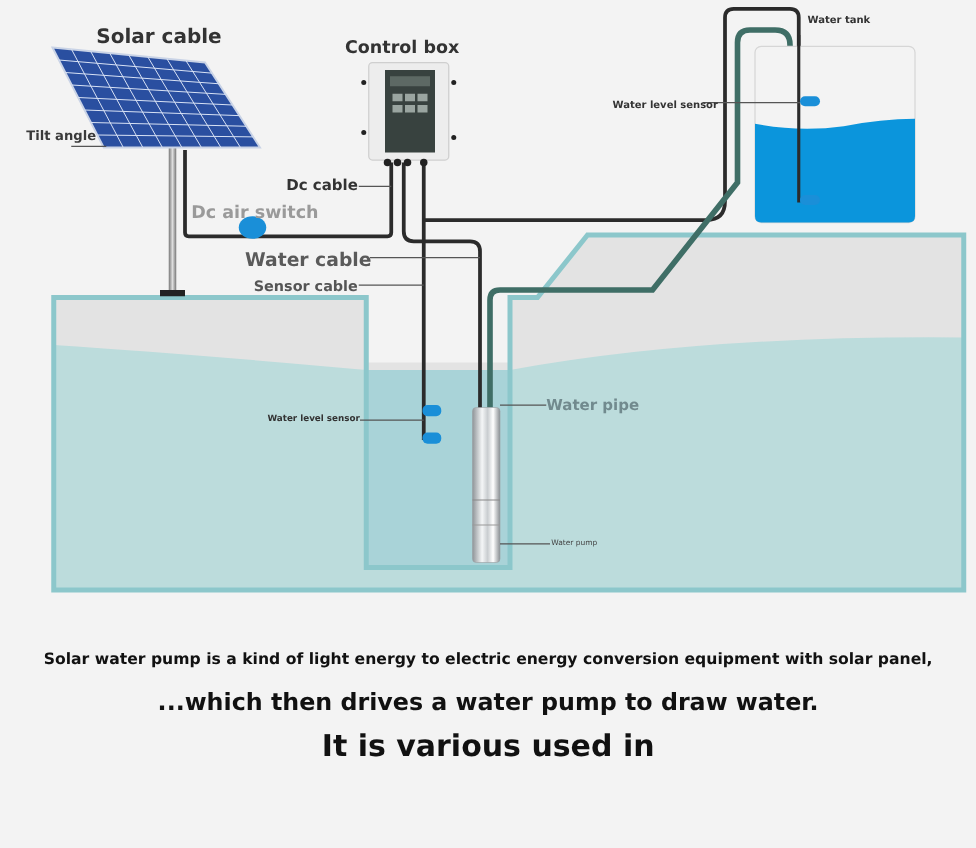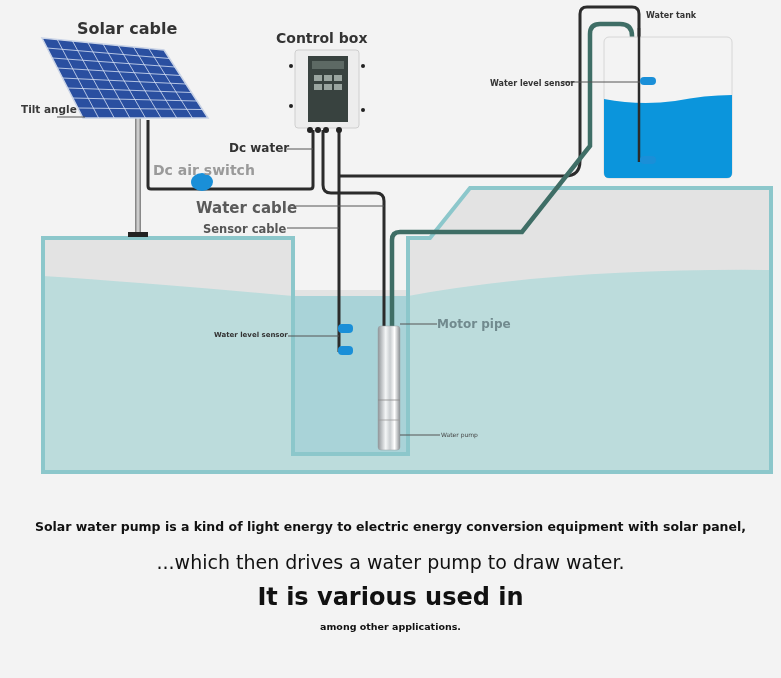--- a/index.html
+++ b/index.html
@@ -13,21 +13,21 @@
   .t-dcswitch { left:153px; top:162px; font-size:14px; font-weight:bold; color:#9a9a9a; }
   .t-motor { left:196px; top:199px; font-size:15px; font-weight:bold; color:#5a5a5a; }
   .t-sensor { left:203px; top:222px; font-size:11.5px; font-weight:bold; color:#555; }
   .t-tank { left:646px; top:11px; font-size:8px; font-weight:bold; color:#333; }
   .t-wls-top { left:490px; top:79px; font-size:8px; font-weight:bold; color:#333; }
   .t-wls-left { left:214px; top:331px; font-size:7px; font-weight:bold; color:#333; }
   .t-pipe { left:437px; top:317px; font-size:12px; font-weight:bold; color:#718a8e; }
   .t-pump { left:441px; top:431px; font-size:6px; color:#444; }
   .caption { position:absolute; left:0; width:781px; text-align:center; color:#111; font-family:"DejaVu Sans", sans-serif; }
   .c1 { top:519px; font-size:12.5px; font-weight:bold; }
-  .c2 { top:551px; font-size:19px; font-weight:normal; }
+  .c2 { top:551px; font-size:19px; font-weight:bold; }
   .c3 { top:583px; font-size:24px; font-weight:bold; }
   .c4 { top:621px; font-size:9.5px; font-weight:bold; line-height:11px; }
   .c4 span { display:block; }
 </style>
 </head>
 <body>
 
 <svg id="diagram" viewBox="0 0 781 500" width="781" height="500">
   <defs>
     <linearGradient id="pumpGrad" x1="0" x2="1" y1="0" y2="0">
@@ -132,28 +132,27 @@
     <line x1="562" y1="82" x2="640" y2="82"></line>
     <line x1="288" y1="336" x2="339" y2="336"></line>
     <line x1="400" y1="324" x2="437" y2="324"></line>
     <line x1="400" y1="435" x2="440" y2="435"></line>
   </g>
 </svg>
 
 <div class="lbl t-solar">Solar cable</div>
 <div class="lbl t-tilt">Tilt angle</div>
 <div class="lbl t-control">Control box</div>
-<div class="lbl t-dccable">Dc water</div>
+<div class="lbl t-dccable">Dc cable</div>
 <div class="lbl t-dcswitch">Dc air switch</div>
 <div class="lbl t-motor">Water cable</div>
 <div class="lbl t-sensor">Sensor cable</div>
 <div class="lbl t-tank">Water tank</div>
 <div class="lbl t-wls-top">Water level sensor</div>
 <div class="lbl t-wls-left">Water level sensor</div>
-<div class="lbl t-pipe">Motor pipe</div>
+<div class="lbl t-pipe">Water pipe</div>
 <div class="lbl t-pump">Water pump</div>
 
 <div class="caption c1">Solar water pump is a kind of light energy to electric energy conversion equipment with solar panel,</div>
 <div class="caption c2">...which then drives a water pump to draw water.</div>
 <div class="caption c3">It is various used in</div>
 <div class="caption c4">
-  <span>among other applications.</span>
 </div>
 
 </body></html>

